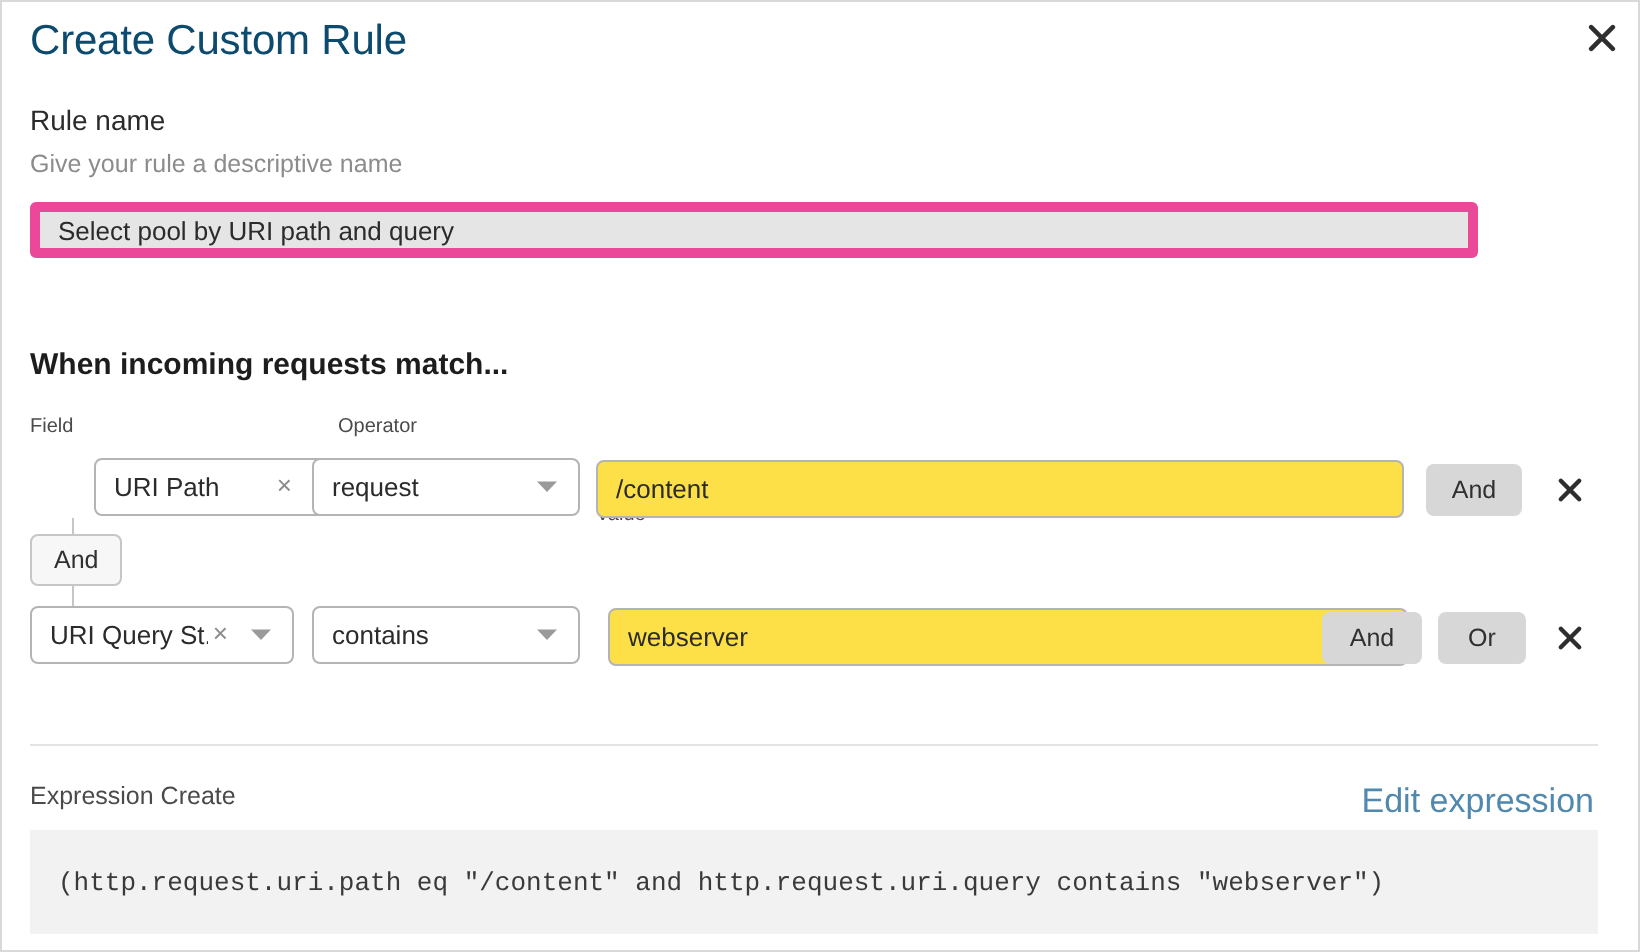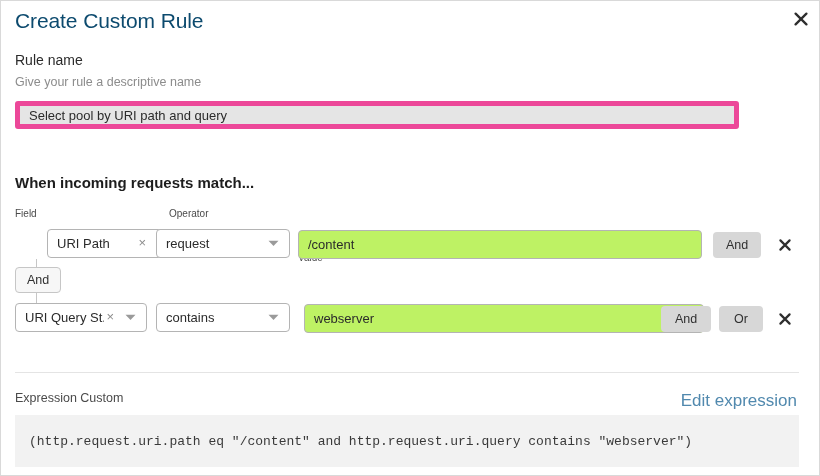--- a/index.html
+++ b/index.html
@@ -139,21 +139,21 @@
     justify-content: center;
     padding-right: 6px;
   }
 
   .text-input {
     position: absolute;
     box-sizing: border-box;
     height: 29px;
     border: 1px solid #b4b4b4;
     border-radius: 4px;
-    background: #bef264;
+    background: #fde047;
     font-family: "Liberation Sans", sans-serif;
     font-size: 13px;
     color: #2b2b2b;
     padding: 0 9px;
     outline: none;
   }
 
   .chip-btn {
     position: absolute;
     box-sizing: border-box;
@@ -352,20 +352,20 @@
   <button class="row-remove" style="left:774px; top:308px;">
     <span>
       <svg width="14" height="14" viewBox="0 0 14 14" aria-hidden="true">
         <path d="M2.4 2.4 L11.6 11.6 M11.6 2.4 L2.4 11.6" stroke="#2e2e2e" stroke-width="2.2" stroke-linecap="round"></path>
       </svg>
     </span>
   </button>
 
   <div class="divider"></div>
 
-  <div class="preview-label">Expression Custom</div>
+  <div class="preview-label">Expression Create</div>
   <a class="edit-expression" href="#">Edit expression</a>
 
   <div class="preview-box">
     <span class="preview-code">(http.request.uri.path eq "/content" and http.request.uri.query contains "webserver")</span>
   </div>
 
 </div>
 
 </body></html>

